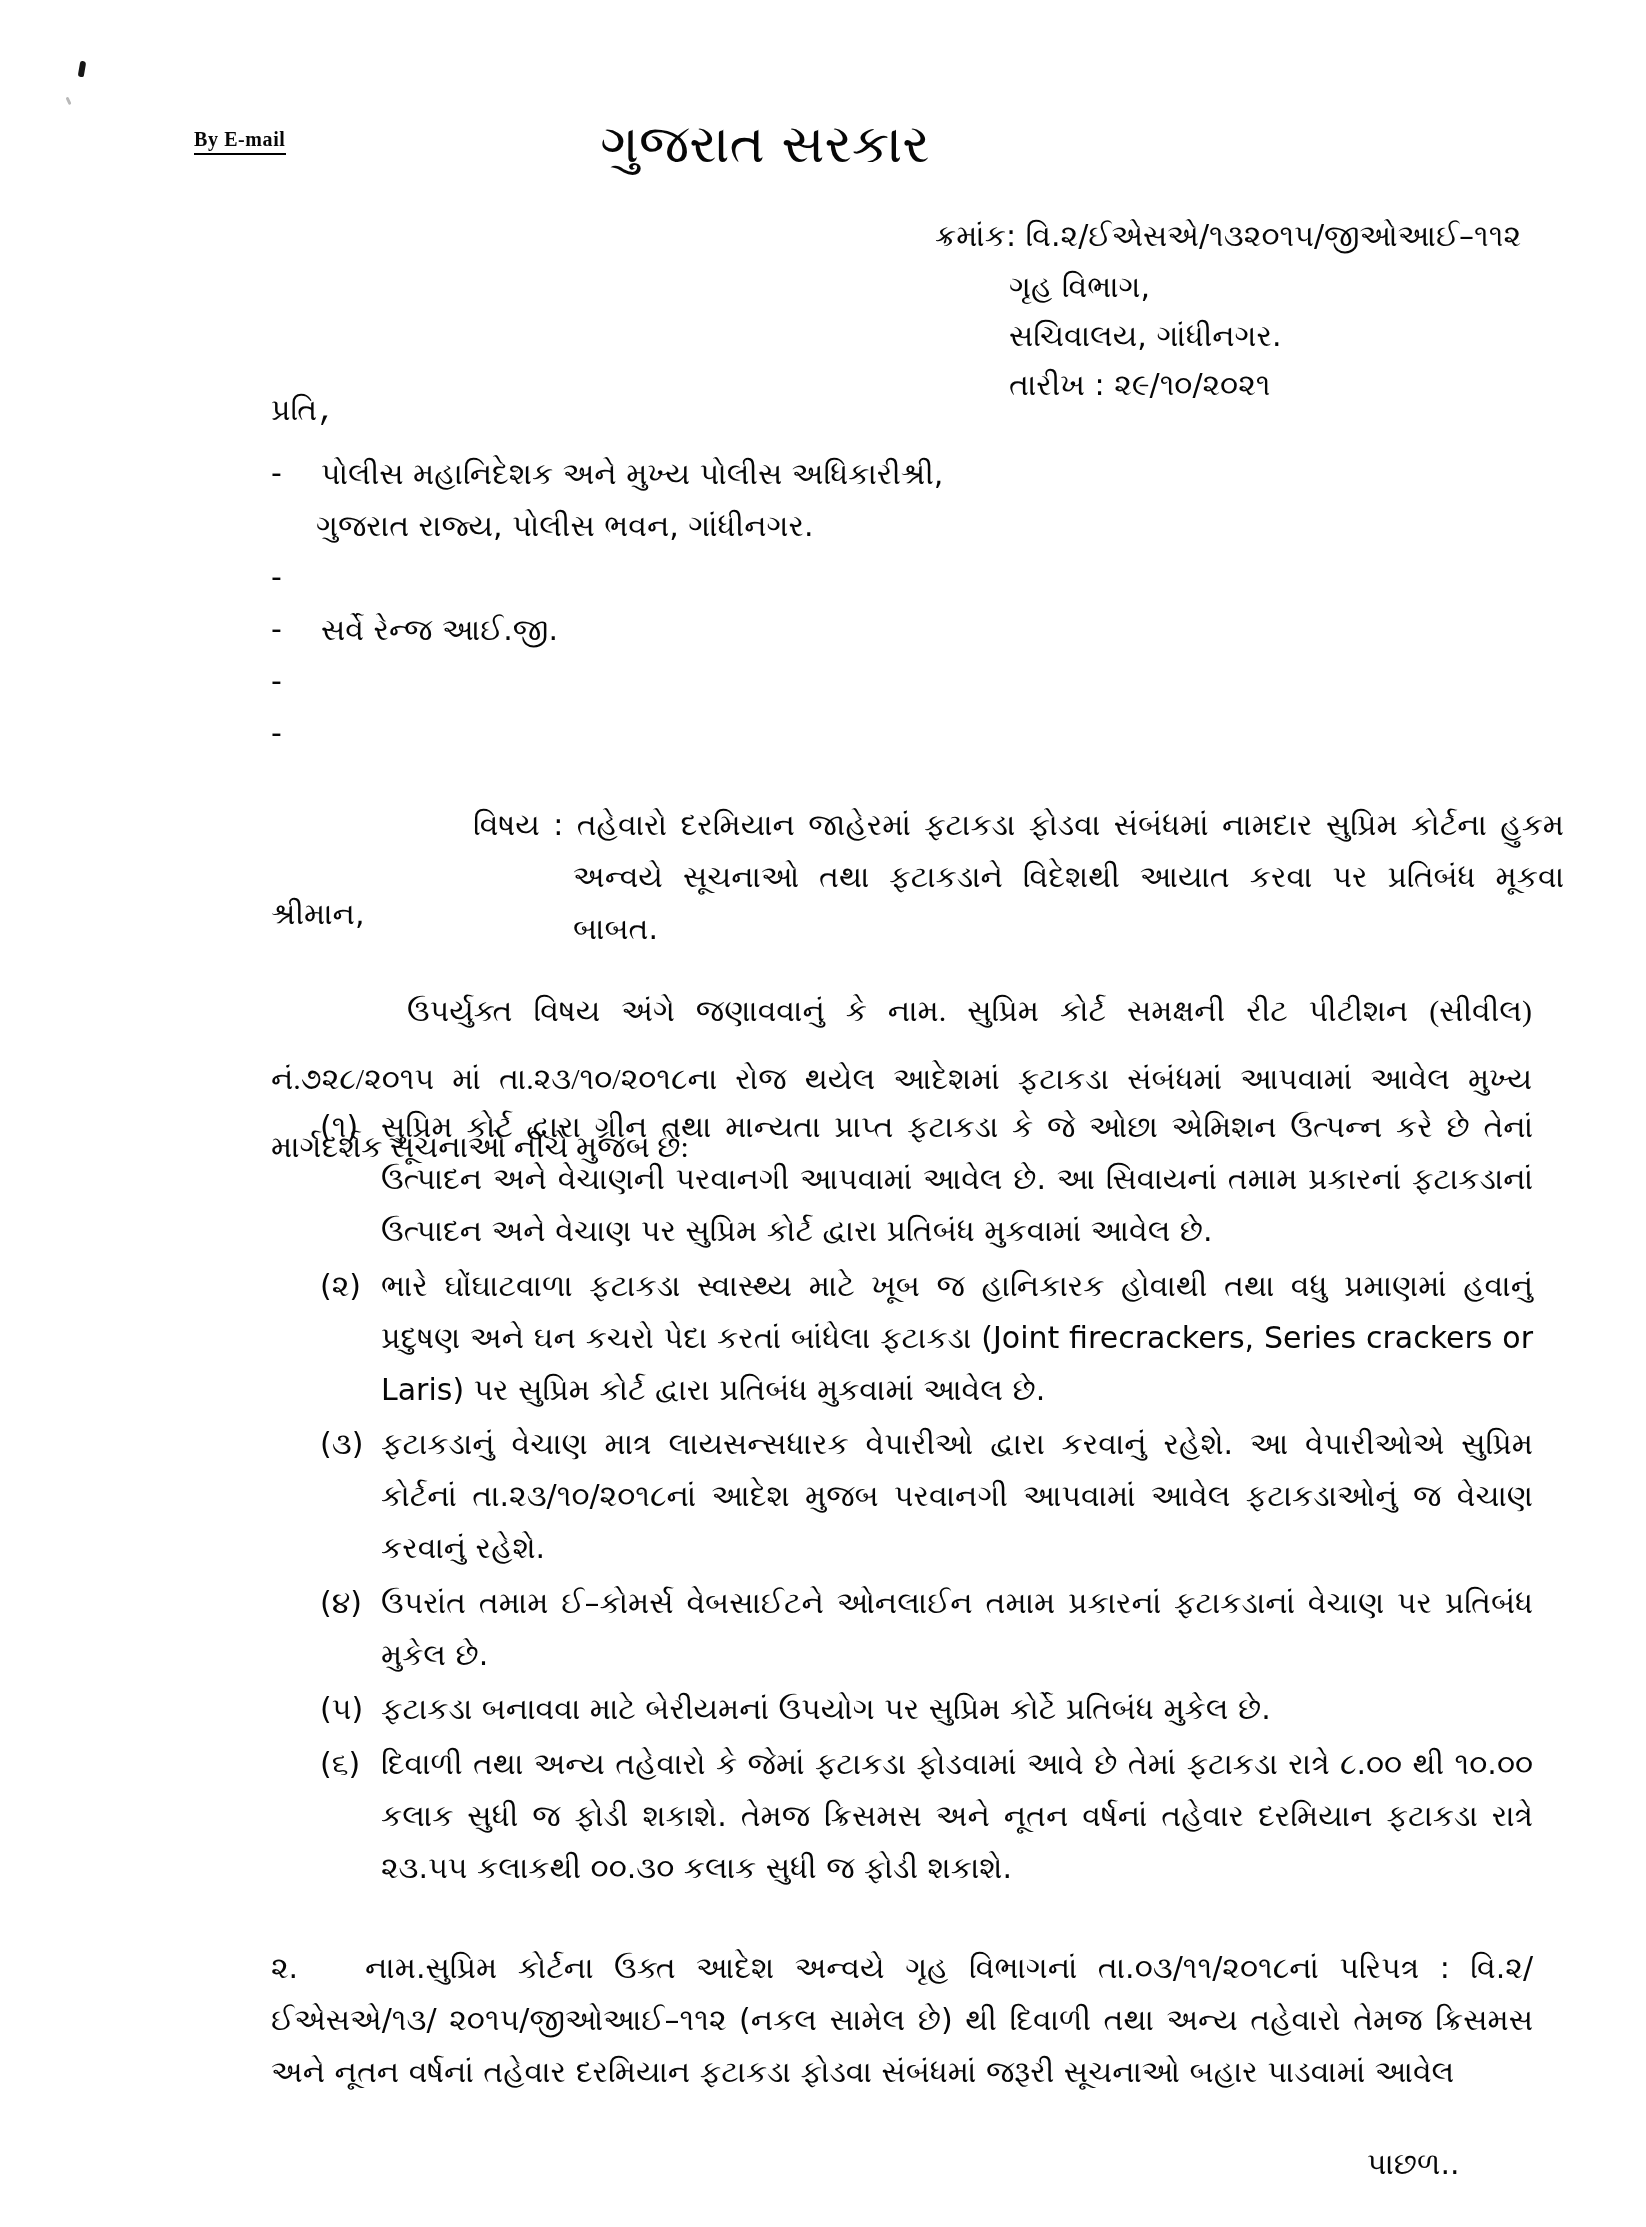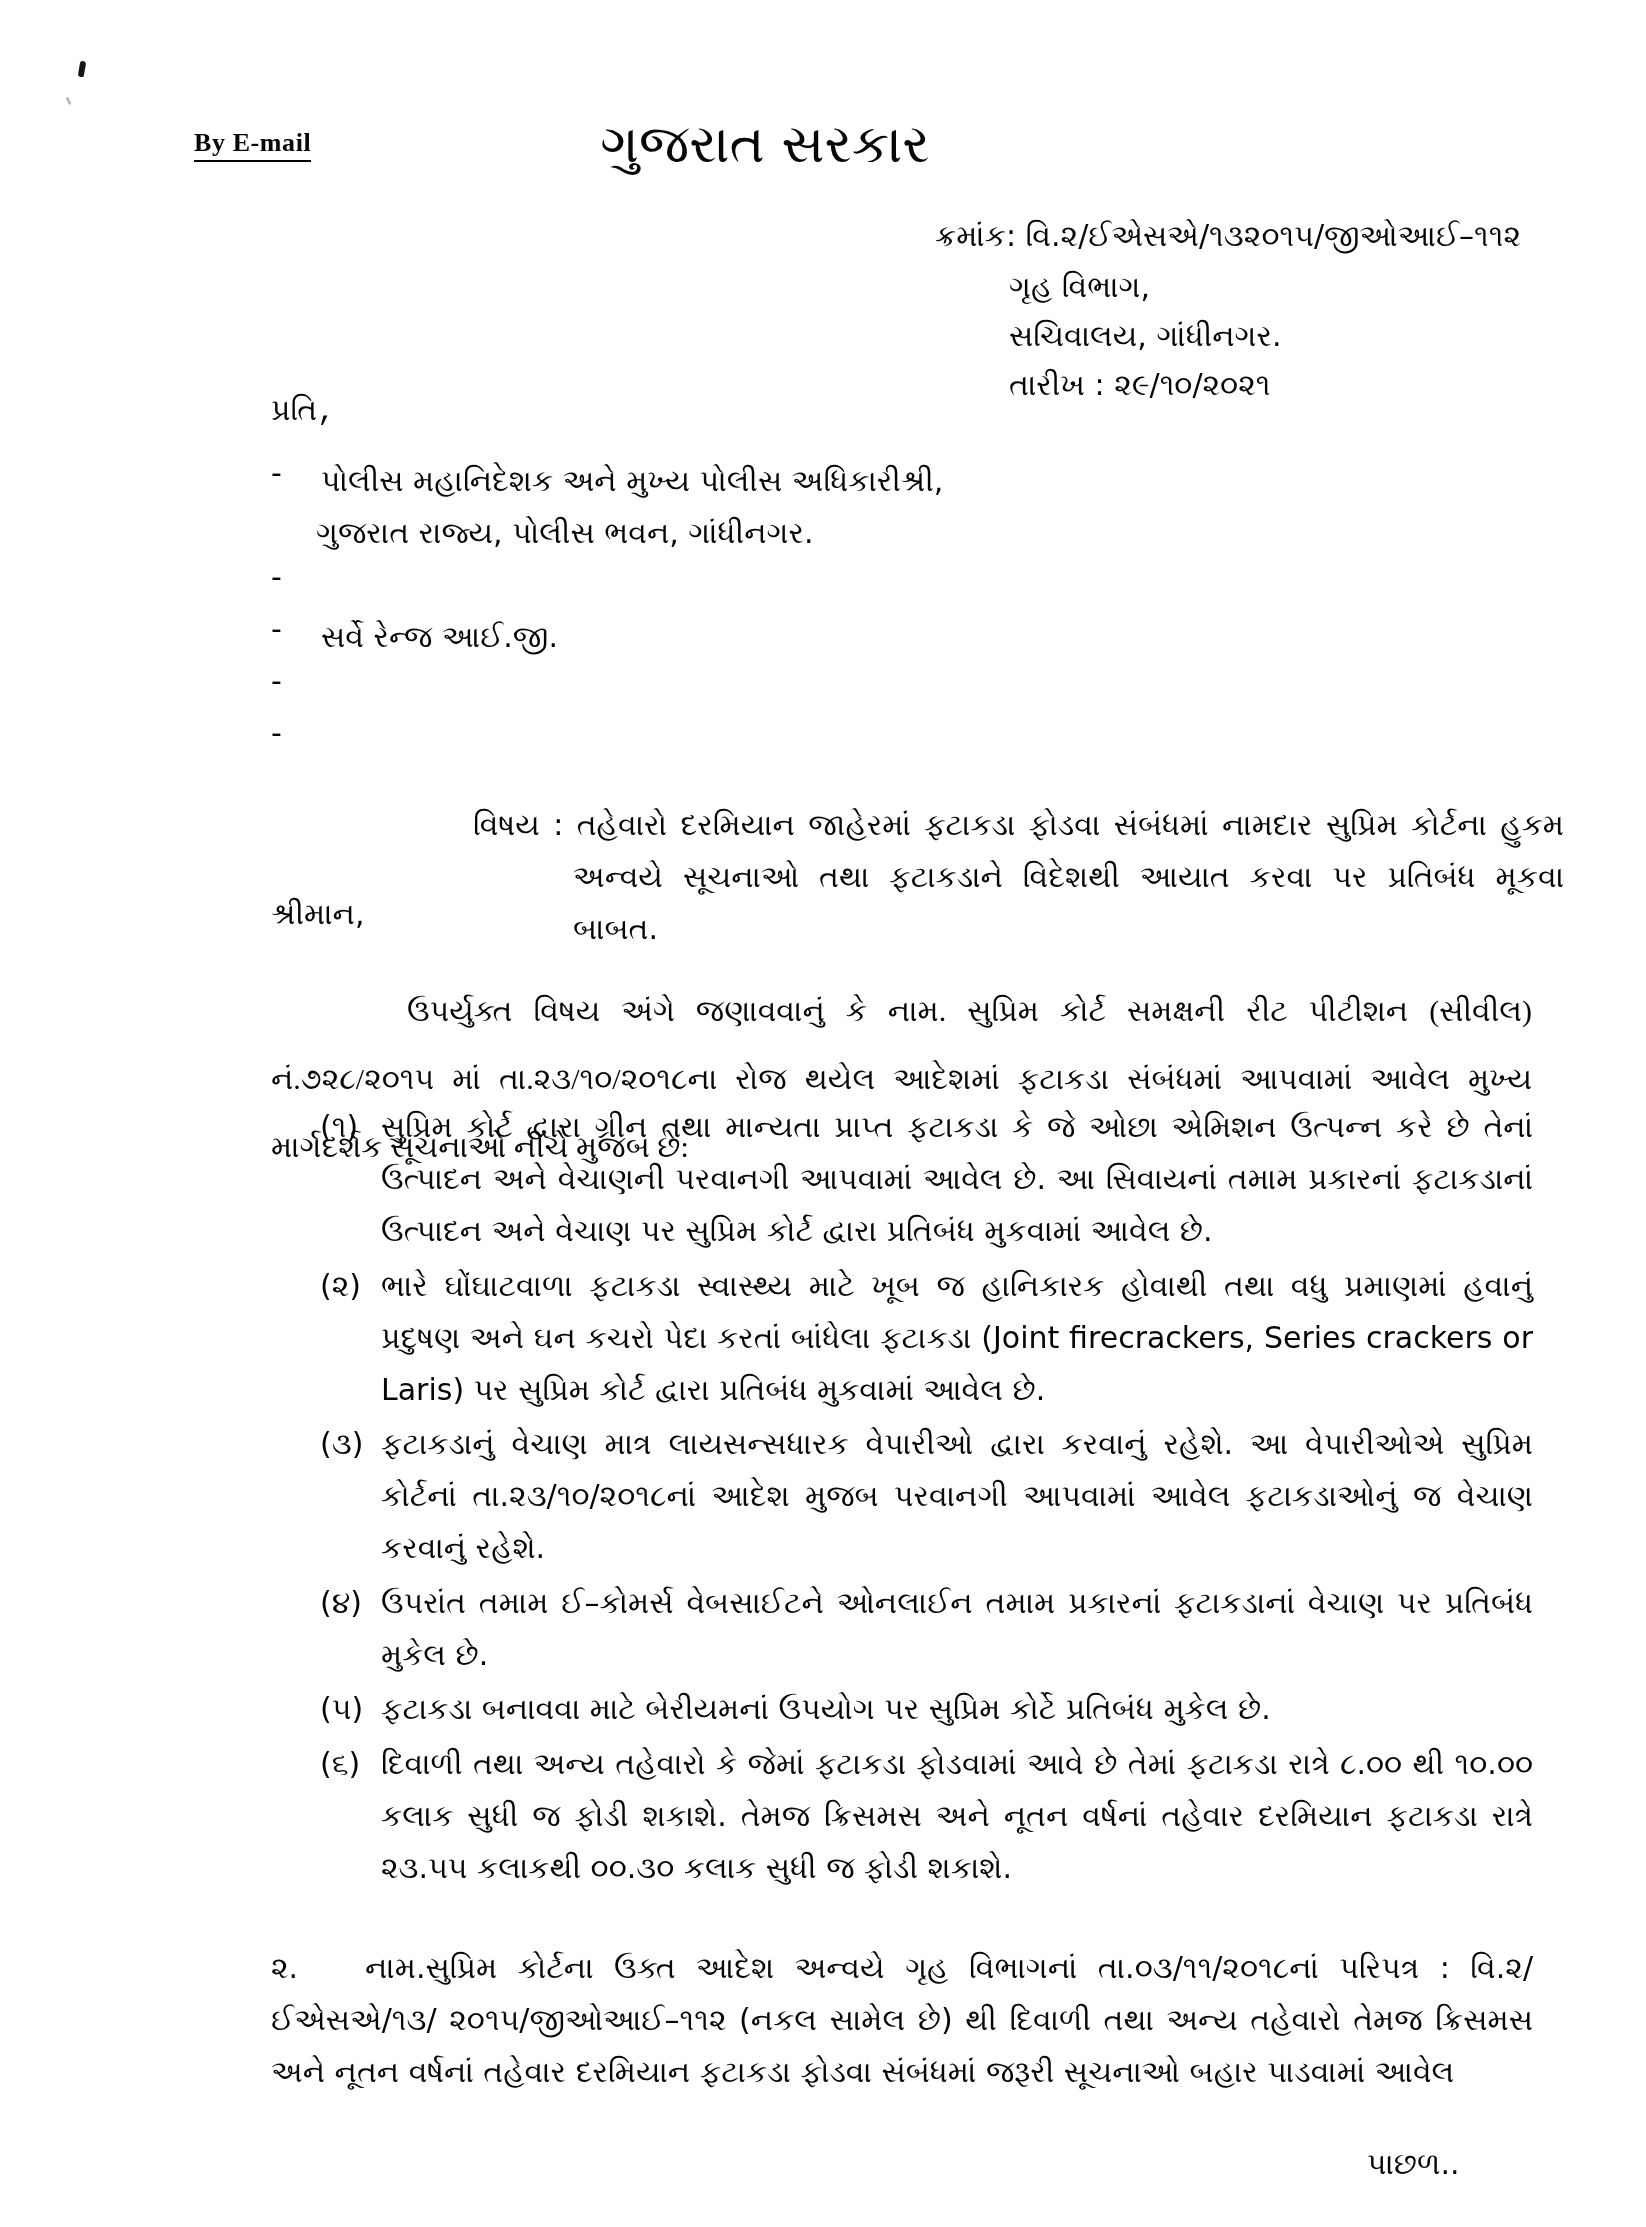--- a/index.html
+++ b/index.html
@@ -28,21 +28,21 @@
     width:2.6px; height:7.7px;
     background:#b9b9b9;
     border-radius:1.9px;
     transform:rotate(-25deg);
   }
 
   .byemail {
     position:absolute; left:194px; top:128px;
     font-family:"Liberation Serif", serif;
     font-weight:600;
-    font-size:26px;
+    font-size:20px;
     border-bottom:2.6px solid #000;
     padding-bottom:1.9px;
     letter-spacing:0.6px;
   }
 
   .doc-title {
     position:absolute; left:400px; top:111px; width:730px;
     text-align:center;
     font-size:53px;
     line-height:1.25;
@@ -52,21 +52,21 @@
   .ref-number { position:absolute; left:935px; top:218px; white-space:nowrap; }
   .ref-dept   { position:absolute; left:1009px; top:269px; white-space:nowrap; }
   .ref-addr   { position:absolute; left:1009px; top:318px; white-space:nowrap; }
   .ref-date   { position:absolute; left:1009px; top:367px; white-space:nowrap; }
 
   .prati { position:absolute; left:271px; top:395px;font-family:Liberation Mono, monospace; }
 
   .recipients { position:absolute; left:271px; top:447px; width:1098px; }
   .rec-row { position:relative; height:52px; line-height:52px; white-space:nowrap; }
   .rec-bullet { position:absolute; left:0; top:0; width:50px; }
-  .rec-text { position:absolute; left:50px; top:8px; }
+  .rec-text { position:absolute; left:50px; top:1px; }
   .rec-row.cont .rec-text { left:45px; }
 
   .subject {
     position:absolute; left:452px; top:799px; width:1091px;
     line-height:52px;
     padding-left:100px; text-indent:-100px;
     text-align:justify;
     margin-left:21px;
   }
 

